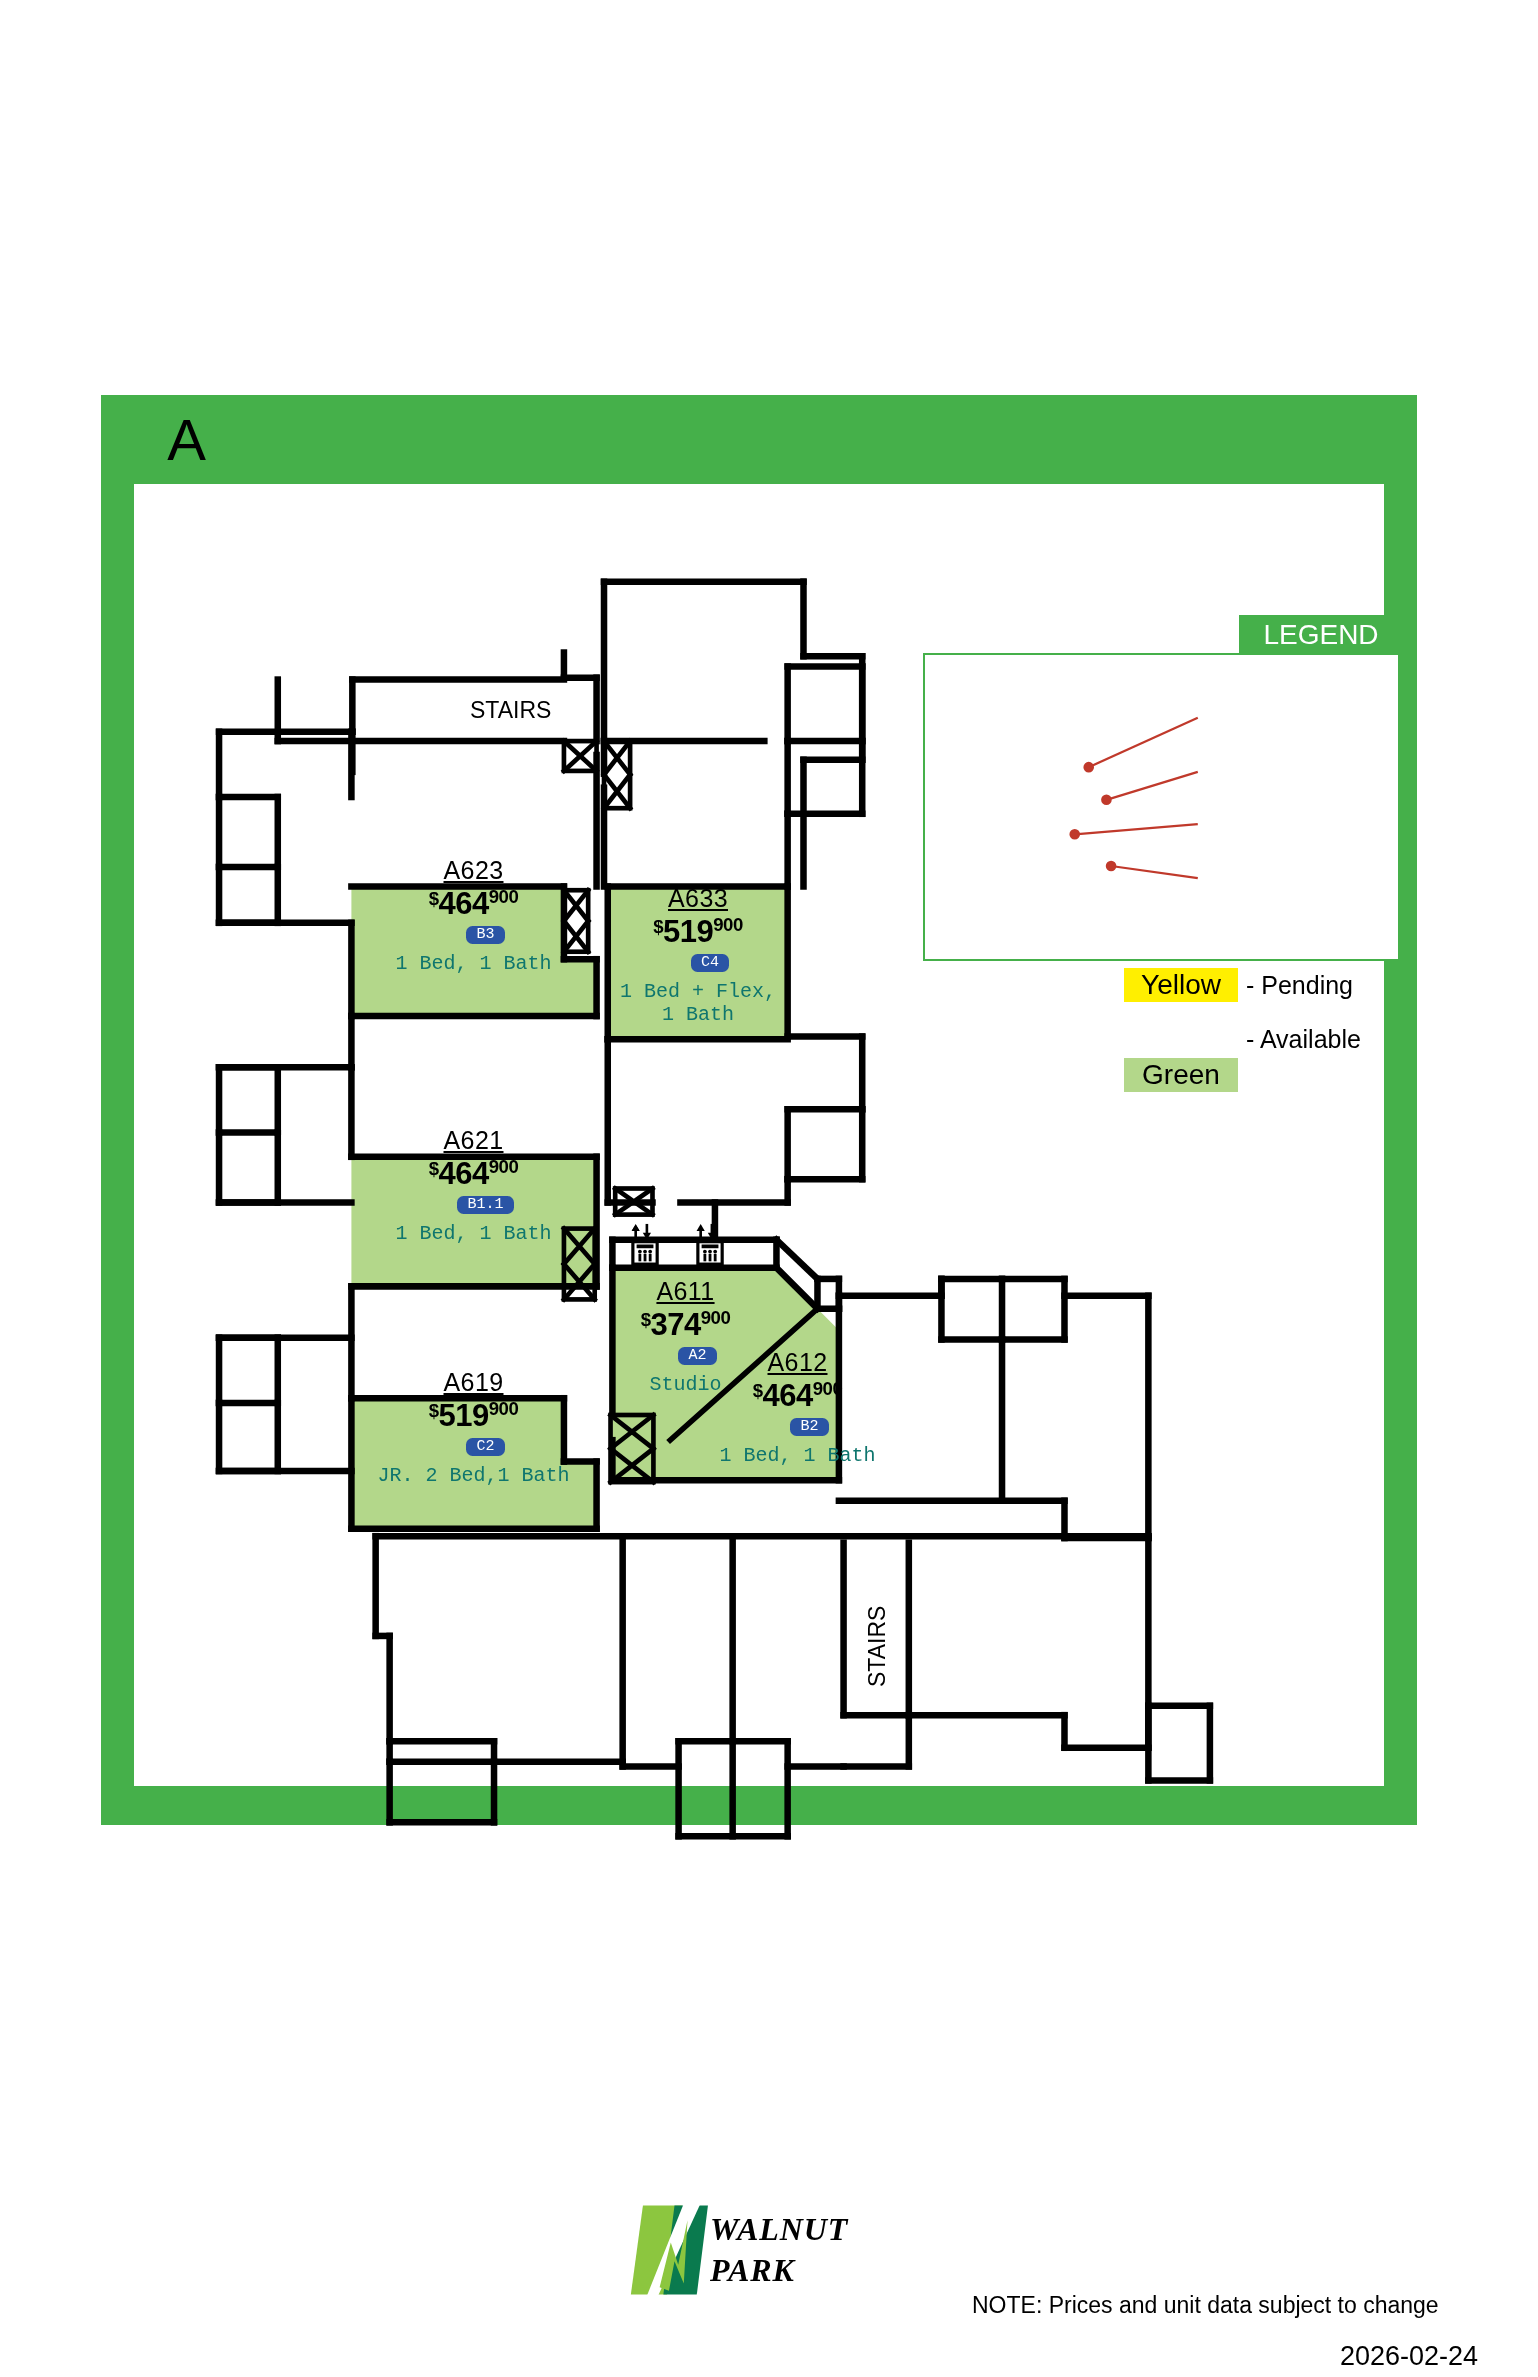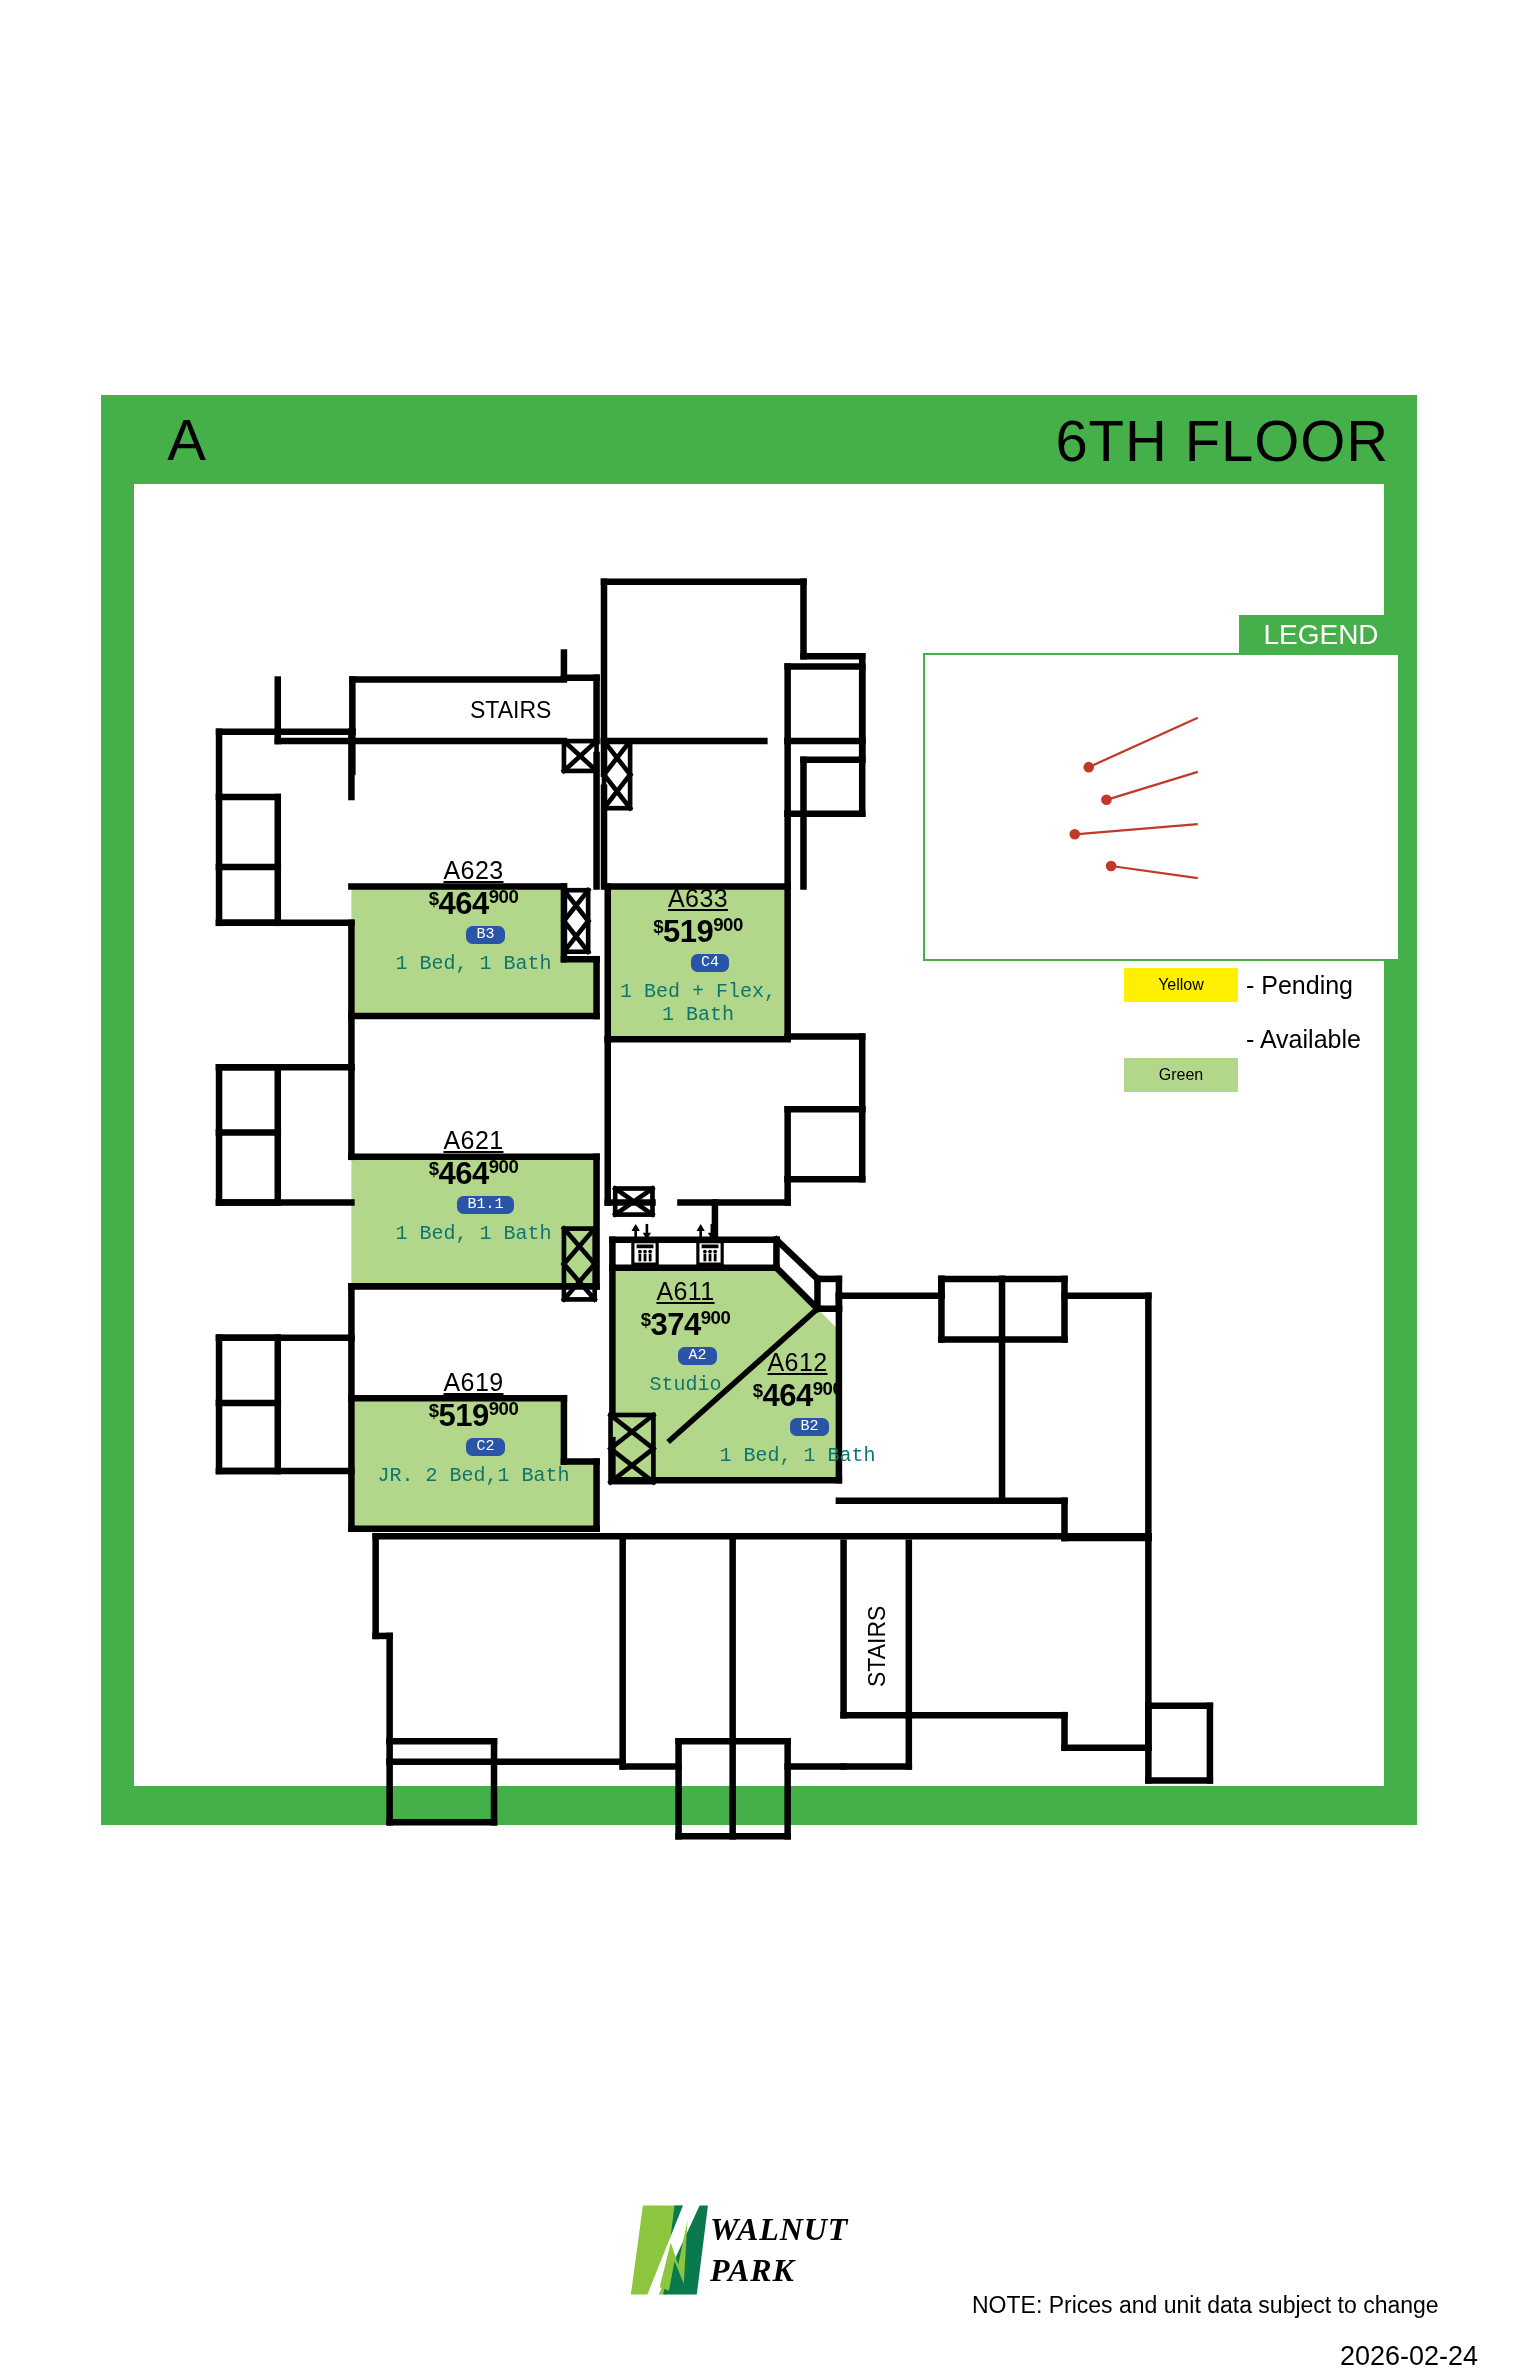--- a/index.html
+++ b/index.html
@@ -158,21 +158,21 @@
     color: #000;
     letter-spacing: 0.3px;
     white-space: nowrap;
   }
 
   .swatch {
     position: absolute;
     height: 34px;
     line-height: 34px;
     text-align: center;
-    font-size: 16px;
+    font-size: 28px;
     color: #000;
     width: 114px;
   }
   .swatch-yellow { background: #ffef00; }
   .swatch-green  { background: #b3d78a; margin-top: 36px; }
   .swatch-label {
     position: absolute;
     height: 34px;
     line-height: 34px;
     font-size: 25px;
@@ -305,21 +305,20 @@
     transform: translateY(-50%);
     white-space: nowrap;
   }
 </style>
 </head>
 <body>
 
 <div id="floor-frame">
   <div id="floor-inner"></div>
   <div id="building-tab">A</div>
-  <div id="floor-title">6TH FLOOR</div>
 </div>
 
 <svg id="plan-svg" viewBox="0 0 1650 2550">
   <g stroke="#000" fill="none" stroke-width="7" stroke-linecap="square">
 
     <g stroke="none">
 
       <path d="M377,951 L605,951 L605,1029 L640,1029 L640,1090 L377,1090 Z" fill="#b3d78a"></path>
 
       <path d="M377,1241 L640,1241 L640,1380 L377,1380 Z" fill="#b3d78a"></path>

